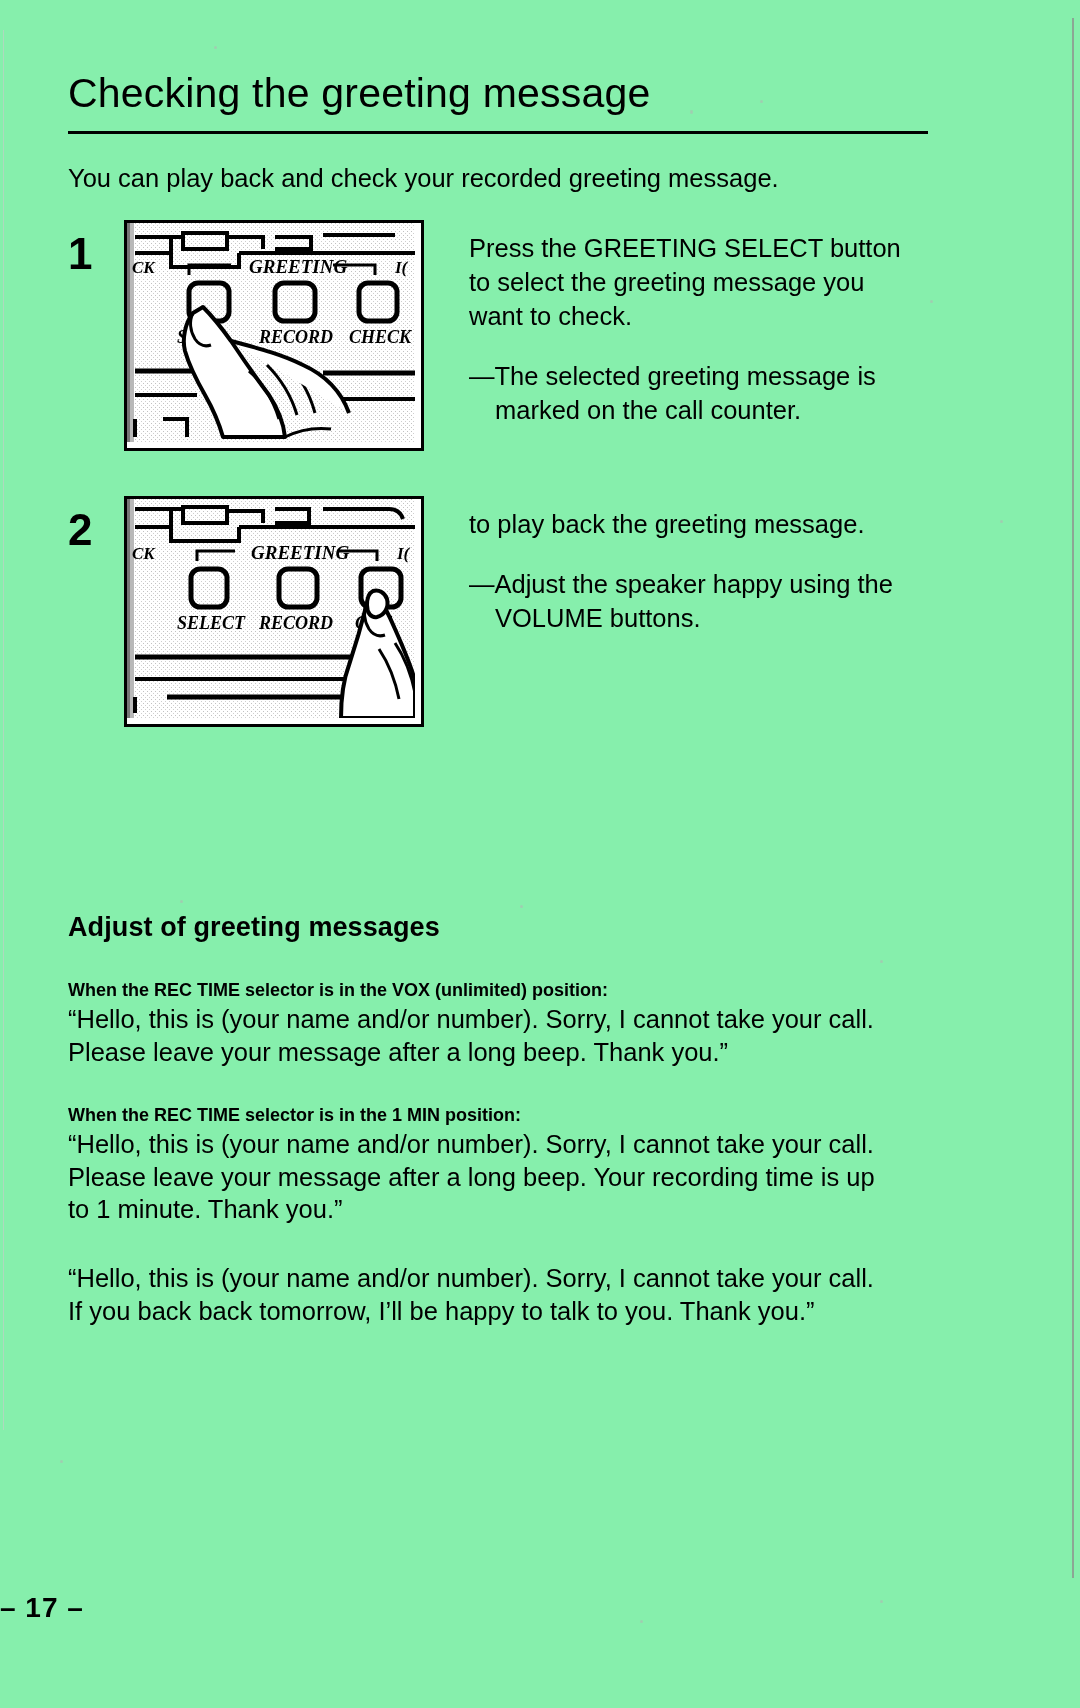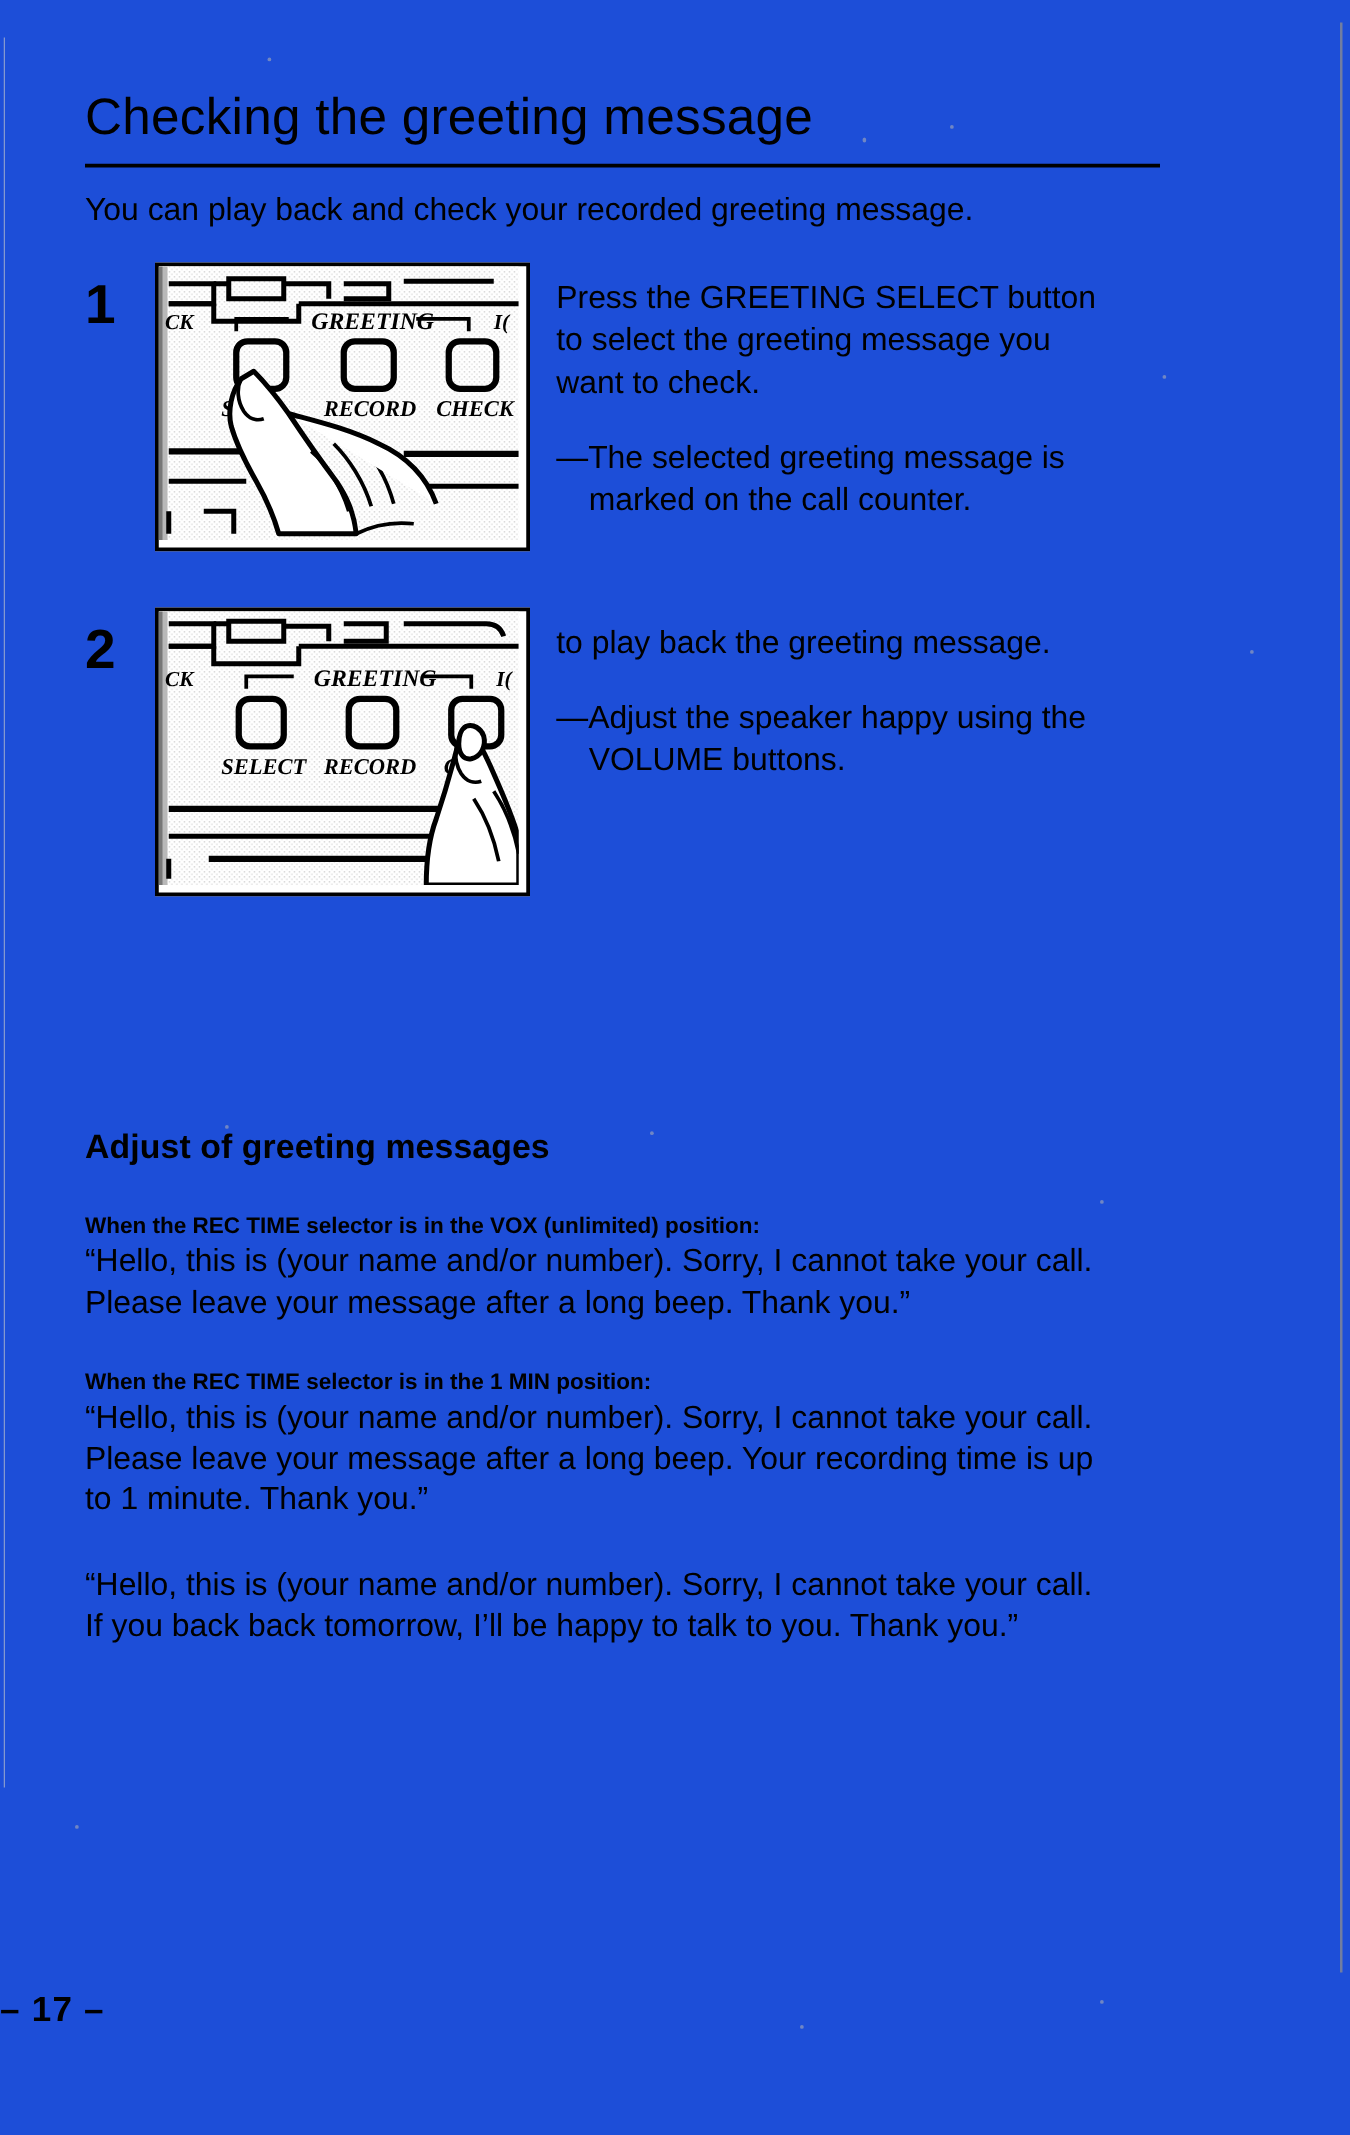--- a/index.html
+++ b/index.html
@@ -11,21 +11,21 @@
   body {
     font-family: "Liberation Sans", sans-serif;
     color: #000000;
     -webkit-font-smoothing: none;
   }
 
   .page {
     position: relative;
     width: 1080px;
     height: 1708px;
-    background: #1d4ed8;
+    background: #86efac;
     overflow: hidden;
   }
 
   
   .scan-edge-right {
     position: absolute;
     top: 18px;
     right: 6px;
     width: 2px;
     height: 1560px;
@@ -68,21 +68,21 @@
   .title-rule {
     height: 3px;
     background: #000;
     margin-top: 16px;
     width: 860px;
   }
 
   .intro {
     font-size: 25.5px;
     line-height: 1.25;
-    margin-top: 19px;
+    margin-top: 29px;
     white-space: nowrap;
   }
 
   
   .steps {
     margin-top: 22px;
   }
   .step {
     position: relative;
     display: flex;
@@ -108,21 +108,21 @@
     height: 225px;
     border: 3px solid #000;
     background: #ffffff;
     position: relative;
     overflow: hidden;
   }
   .illus svg { display: block; }
 
   .step-text {
     flex: 1 1 auto;
-    padding-left: 21px;
+    padding-left: 45px;
     padding-top: 12px;
     font-size: 25.5px;
     line-height: 1.33;
   }
   .step-text p { margin: 0; white-space: nowrap; }
   .step-note {
     margin-top: 26px !important;
   }
   .step-note .note-line { white-space: nowrap; display: block; }
   .note-indent { padding-left: 26px; display: block; white-space: nowrap; }

